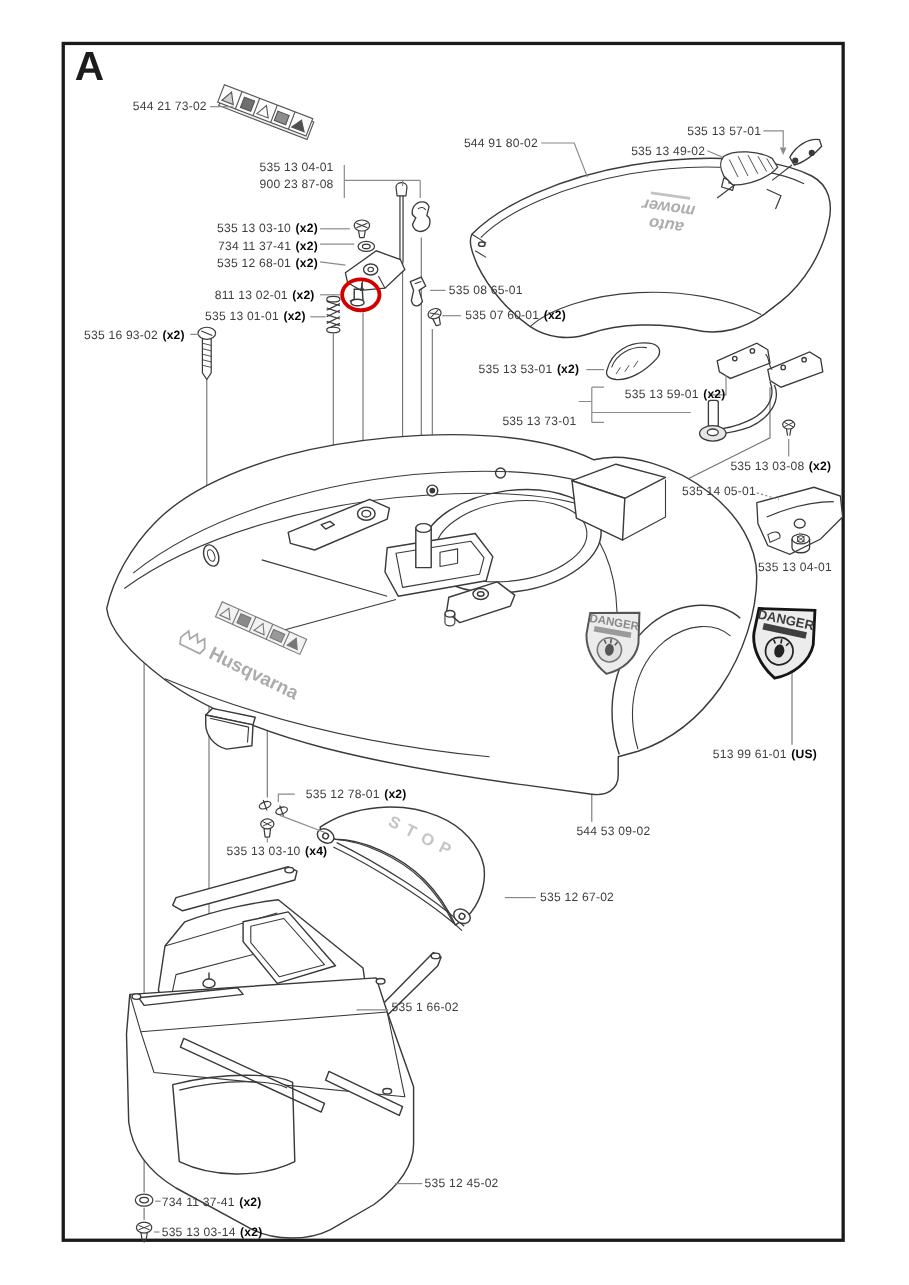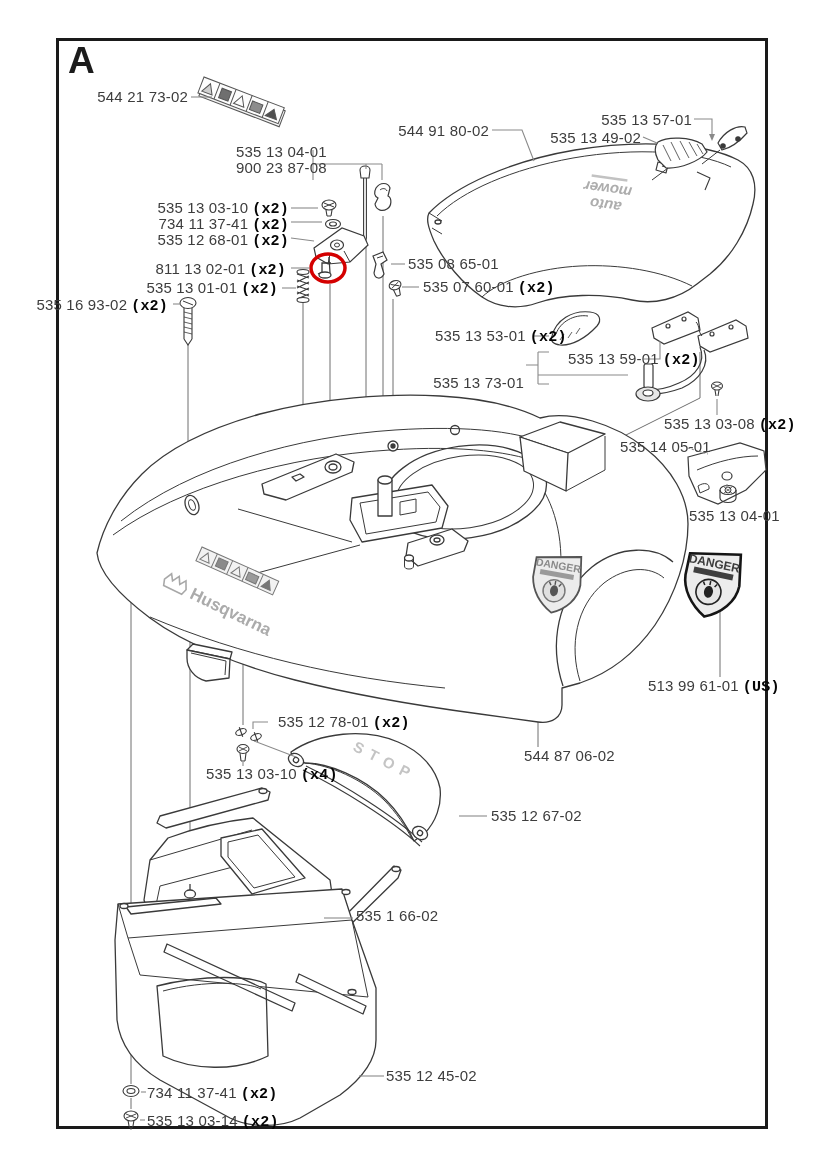--- a/index.html
+++ b/index.html
@@ -2,24 +2,24 @@
 <html><head>
 <meta charset="utf-8">
 <style>
   html,body{margin:0;padding:0;background:#fff;}
   .page{position:relative;width:826px;height:1168px;background:#fff;overflow:hidden;
         font-family:"Liberation Sans",sans-serif;}
   .frame{position:absolute;left:56px;top:38px;width:706px;height:1085px;
          border:3px solid #1a1a1a;}
   .fig-letter{position:absolute;left:68px;top:42px;font-size:37px;font-weight:bold;
               color:#1c1c1c;line-height:1;}
-  .lbl{position:absolute;font-size:15px;color:#3d3d3d;white-space:nowrap;
+  .lbl{position:absolute;font-size:11px;color:#3d3d3d;white-space:nowrap;
        letter-spacing:.2px;line-height:14px;}
   .lbl .qty{font-weight:bold;color:#050505;}
-  .lbl .qty:not(:empty){margin-left:4px;font-family:Liberation Mono, monospace;}
+  .lbl .qty:not(:empty){margin-left:4px;}
   svg.art{position:absolute;left:0;top:0;}
   svg text{font-family:"Liberation Sans",sans-serif;}
 </style>
 </head>
 <body>
 
 <div class="page">
   <div class="frame"></div>
   <div class="fig-letter">A</div>
 
@@ -402,21 +402,21 @@
   <div class="lbl" style="right:185px;top:131px"><span>535 13 49-02</span><span class="qty"></span></div>
   <div class="lbl" style="left:408px;top:257px"><span>535 08 65-01</span><span class="qty"></span></div>
   <div class="lbl" style="left:423px;top:280px"><span>535 07 60-01</span><span class="qty">(x2)</span></div>
   <div class="lbl" style="left:435px;top:329px"><span>535 13 53-01</span><span class="qty">(x2)</span></div>
   <div class="lbl" style="left:568px;top:352px"><span>535 13 59-01</span><span class="qty">(x2)</span></div>
   <div class="lbl" style="right:302px;top:376px"><span>535 13 73-01</span><span class="qty"></span></div>
   <div class="lbl" style="left:664px;top:417px"><span>535 13 03-08</span><span class="qty">(x2)</span></div>
   <div class="lbl" style="left:620px;top:440px"><span>535 14 05-01</span><span class="qty"></span></div>
   <div class="lbl" style="left:689px;top:509px"><span>535 13 04-01</span><span class="qty"></span></div>
   <div class="lbl" style="left:648px;top:679px"><span>513 99 61-01</span><span class="qty">(US)</span></div>
-  <div class="lbl" style="left:524px;top:749px"><span>544 87 06-02</span><span class="qty"></span></div>
+  <div class="lbl" style="left:524px;top:749px"><span>544 53 09-02</span><span class="qty"></span></div>
   <div class="lbl" style="left:278px;top:715px"><span>535 12 78-01</span><span class="qty">(x2)</span></div>
   <div class="lbl" style="left:206px;top:767px"><span>535 13 03-10</span><span class="qty">(x4)</span></div>
   <div class="lbl" style="left:491px;top:809px"><span>535 12 67-02</span><span class="qty"></span></div>
   <div class="lbl" style="left:356px;top:909px"><span>535 1 66-02</span><span class="qty"></span></div>
   <div class="lbl" style="left:386px;top:1069px"><span>535 12 45-02</span><span class="qty"></span></div>
   <div class="lbl" style="left:147px;top:1086px"><span>734 11 37-41</span><span class="qty">(x2)</span></div>
   <div class="lbl" style="left:147px;top:1114px"><span>535 13 03-14</span><span class="qty">(x2)</span></div>
 </div>
 
 </body></html>

